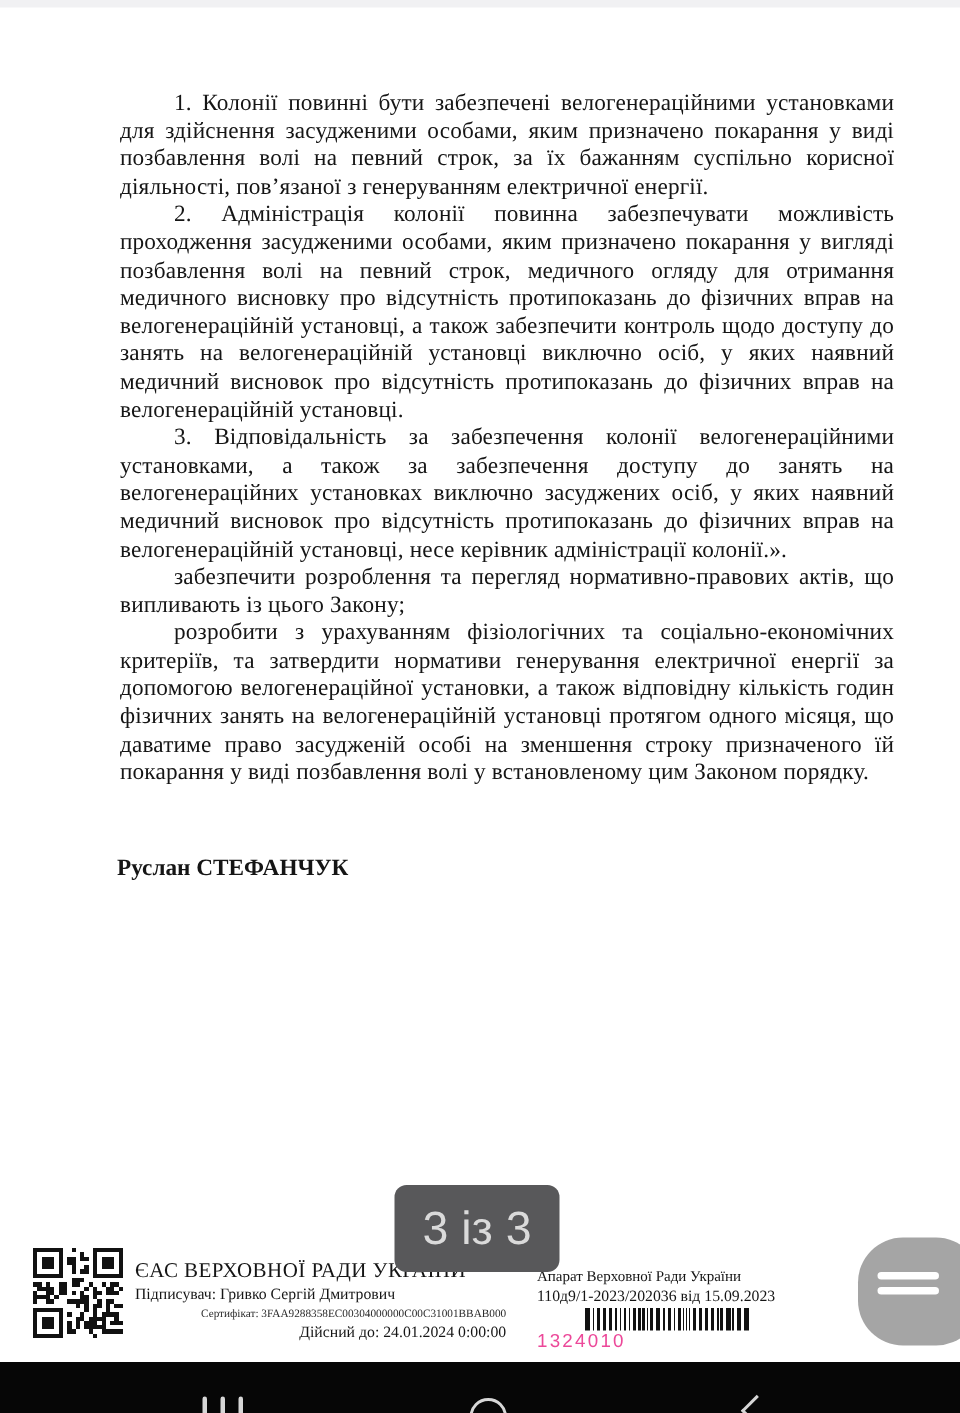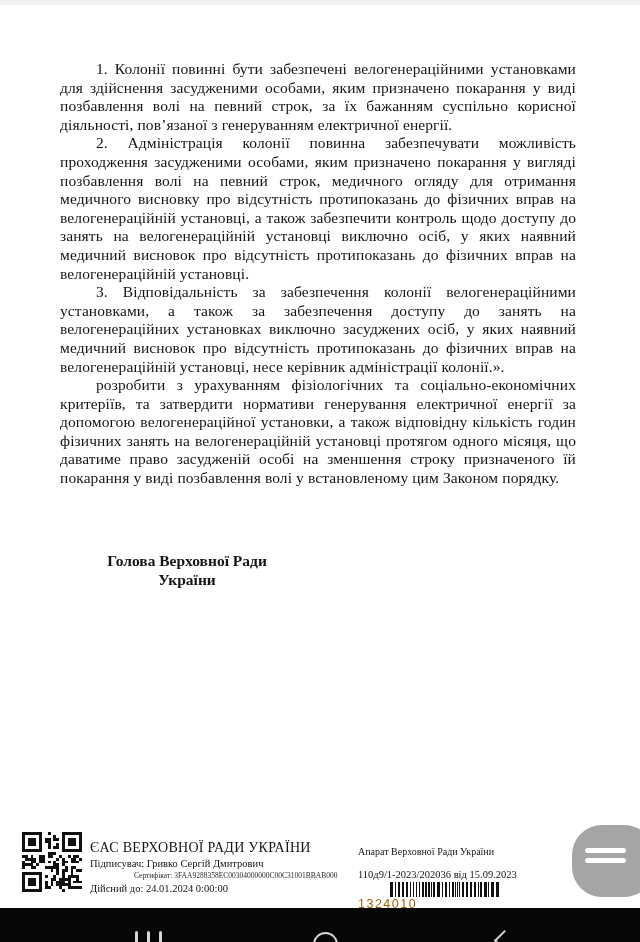--- a/index.html
+++ b/index.html
@@ -6,53 +6,53 @@
   .frame {
     position:relative; width:640px; height:942px; overflow:hidden;
     background:#ffffff; font-family:"Liberation Serif", serif; color:#151515;
   }
   .top-strip {
     position:absolute; left:0; top:0; width:640px; height:5px;
     background:#f1f1f3;
   }
   
   .doc-text {
-    position:absolute; left:60px; top:60px; width:516px;
+    position:absolute; left:80px; top:60px; width:516px;
     font-size:15.5px; line-height:18.6px; text-align:justify;
     letter-spacing:0.1px;
   }
   .doc-text p { margin:0; text-indent:36px; }
   
   .signature {
     position:absolute; left:78px; top:552px; width:516px;
     display:flex; justify-content:space-between; align-items:flex-start;
     font-weight:bold; font-size:15.5px; line-height:18.6px;
   }
   .sig-left { margin-left:24px; width:170px; text-align:center; }
   .sig-right { margin-top:18px; text-align:right; padding-right:16px; }
   
   .footer-left { position:absolute; left:22px; top:832px; display:flex; }
   .qr { width:60px; height:60px; flex:0 0 auto; }
   .qr svg { width:60px; height:60px; display:block; }
   .stamp-text { margin-left:8px; padding-top:8px; white-space:nowrap; }
   .stamp-system { font-size:14px; letter-spacing:0.3px; }
   .stamp-signer { font-size:10.5px; margin-top:2px;font-family:Liberation Serif, serif; }
   .stamp-cert { font-size:7.5px; margin-top:2px; color:#2a2a2a;padding-left:44px; }
-  .stamp-valid { font-size:10.5px; margin-top:3px; }
+  .stamp-valid { font-size:10.5px; margin-top:3px;text-align:right; }
   
   .footer-right {
     position:absolute; left:358px; top:846px; width:175px; text-align:left;
   }
   .reg-office { font-size:10px; }
-  .reg-number { font-size:10.5px; margin-top:12px; }
+  .reg-number { font-size:10.5px; margin-top:2px; }
   .barcode { width:112px; height:15px; margin:2px auto 0 auto; }
   .barcode svg { width:112px; height:15px; display:block; }
   .barcode-number {
     font-family:"Liberation Sans", sans-serif; font-size:12.5px;
-    letter-spacing:1.5px; margin-top:0px; color:#a16207;
+    letter-spacing:1.5px; margin-top:0px; color:#ec4899;
   }
   
   .page-indicator {
     position:absolute; left:263px; top:790px; width:110px; height:58px;
     background:#58585a; border-radius:8px;
     display:flex; align-items:center; justify-content:center;
     font-family:"Liberation Sans", sans-serif; font-size:31px; color:#dadada;
   }
   .scroll-handle {
     position:absolute; left:572px; top:825px; width:82px; height:72px;
@@ -92,28 +92,26 @@
 
 <div class="frame">
 
   <div class="top-strip"></div>
 
   <div>
     <div class="doc-text">
       <p>1. Колонії повинні бути забезпечені велогенераційними установками для здійснення засудженими особами, яким призначено покарання у виді позбавлення волі на певний строк, за їх бажанням суспільно корисної діяльності,  пов’язаної з генеруванням електричної енергії.</p>
       <p>2. Адміністрація колонії повинна забезпечувати можливість проходження засудженими особами, яким призначено покарання у вигляді позбавлення волі на певний строк, медичного огляду для отримання медичного висновку про відсутність протипоказань до фізичних вправ на велогенераційній установці, а також забезпечити контроль щодо доступу до занять на велогенераційній установці виключно осіб, у яких наявний медичний висновок про відсутність протипоказань до фізичних вправ на велогенераційній установці.</p>
       <p>3. Відповідальність за забезпечення колонії велогенераційними установками, а також за забезпечення доступу до занять на велогенераційних установках виключно засуджених осіб,  у яких наявний медичний висновок про відсутність протипоказань до фізичних вправ на велогенераційній установці, несе керівник адміністрації колонії.».</p>
+      <p>забезпечити розроблення та перегляд нормативно-правових актів, що випливають із цього Закону;</p>
       <p>розробити з урахуванням фізіологічних та соціально-економічних критеріїв, та затвердити нормативи генерування електричної енергії за допомогою велогенераційної установки, а також відповідну кількість годин фізичних занять на велогенераційній установці протягом одного місяця, що даватиме право засудженій особі на зменшення строку призначеного їй покарання у виді позбавлення волі у встановленому цим Законом порядку.</p>
     </div>
 
     <div class="signature">
-      <div class="sig-left">
-        <div>Голова Верховної Ради</div>
-        <div>України</div>
-      </div>
+      <div class="sig-right">Руслан СТЕФАНЧУК</div>
     </div>
 
     <div class="footer-left">
       <div class="qr">
         <svg viewBox="0 0 21 21" shape-rendering="crispEdges" xmlns="http://www.w3.org/2000/svg">
           <rect x="0" y="0" width="21" height="21" fill="#ffffff"></rect>
           <g id="qr-finders" fill="#111111">
             <rect x="0" y="0" width="7" height="7"></rect>
               <rect x="1" y="1" width="5" height="5" fill="#ffffff"></rect>
               <rect x="2" y="2" width="3" height="3"></rect>
@@ -290,20 +288,21 @@
             <rect x="94" y="0" width="3" height="15" fill="#111"></rect>
             <rect x="98" y="0" width="1" height="15" fill="#111"></rect>
             <rect x="101" y="0" width="3" height="15" fill="#111"></rect>
             <rect x="106" y="0" width="3" height="15" fill="#111"></rect>
           </svg>
       </div>
       <div class="barcode-number">1324010</div>
     </div>
   </div>
 
+  <div class="page-indicator">3 із 3</div>
 
   <div class="scroll-handle">
     <span class="bar bar1"></span>
     <span class="bar bar2"></span>
   </div>
 
   <div class="bottom-nav">
     <div class="nav-recents">
         <span></span>
         <span></span>

